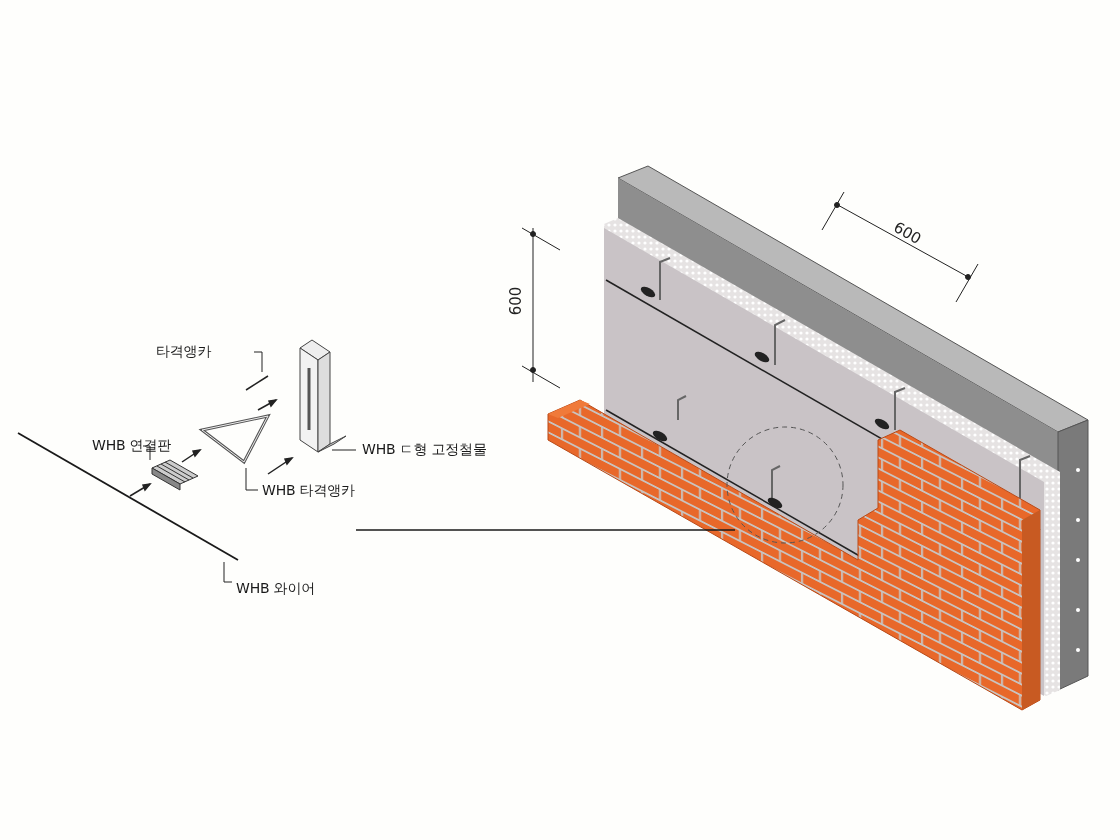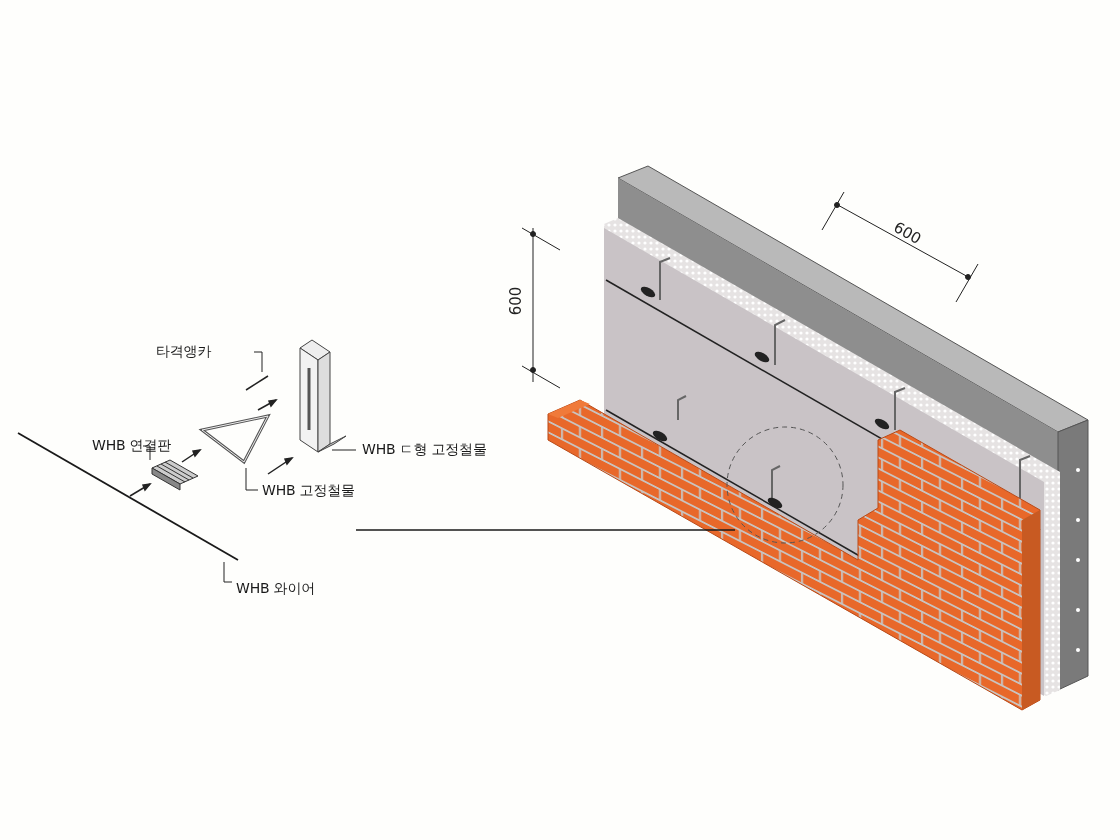--- a/index.html
+++ b/index.html
@@ -135,18 +135,18 @@
         <polyline points="246,468 246,490 258,490"></polyline>
         <polyline points="332,450 356,450"></polyline>
         <polyline points="224,562 224,582 232,582"></polyline>
       </g>
     </g>
   </svg>
 
   <div class="lbl" style="left:156px;top:343px;">타격앵카</div>
   <div class="lbl" style="left:48px;top:437px;margin-left:44px;">WHB 연결판</div>
   <div class="lbl" style="left:362px;top:441px;text-align:right;">WHB ㄷ형 고정철물</div>
-  <div class="lbl" style="left:262px;top:482px;">WHB 고정철물</div>
+  <div class="lbl" style="left:262px;top:482px;">WHB 타격앵카</div>
   <div class="lbl" style="left:236px;top:580px;">WHB 와이어</div>
 
   <div class="dim" style="left:502px;top:292px;transform:rotate(-90deg);">600</div>
   <div class="dim" style="left:893px;top:224px;transform:rotate(30deg);">600</div>
 </div>
 
 </body></html>

